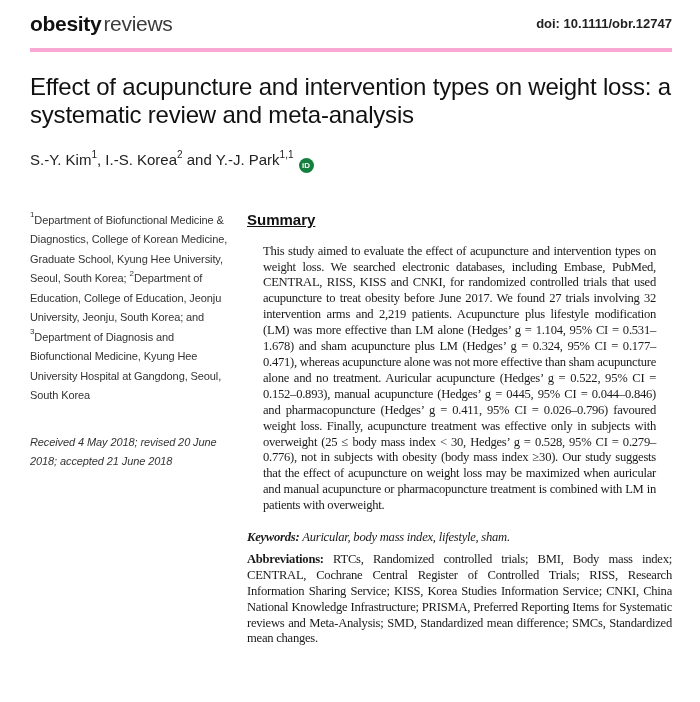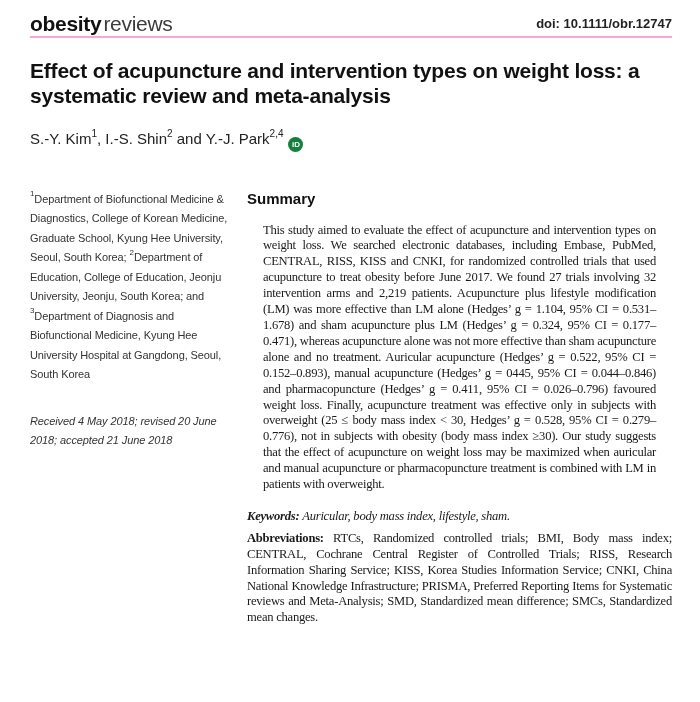--- a/index.html
+++ b/index.html
@@ -16,42 +16,42 @@
     -webkit-font-smoothing: antialiased;
   }
   .page { width: 700px; height: 702px; background: #fff; }
 
   
   .journal-header {
     display: flex;
     justify-content: space-between;
     align-items: flex-end;
     margin: 0 28px 0 30px;
-    padding: 13px 0 2px 0;
-    border-bottom: 2px solid #f9a8d4;
+    padding: 13px 0 14px 0;
+    border-bottom: 4px solid #f9a8d4;
   }
   .journal-logo { font-size: 21px; letter-spacing: -0.3px; line-height: 1; }
   .journal-logo .bold { font-weight: 700; color: #111; }
   .journal-logo .light { font-weight: 400; color: #3c3c3c; margin-left: 2px; }
   .doi-text { font-size: 13px; font-weight: 700; color: #222; padding-bottom: 3px; }
 
   
   .content { margin: 0 28px 0 30px; }
   .article-category {
     margin-top: 52px;
     font-size: 15px;
     font-weight: 700;
     color: #111;
   }
   .article-title {
     margin: 21px 0 0 0;
     max-width: 650px;
-    font-size: 21px;
+    font-size: 24px;
     line-height: 1.18;
-    font-weight: 700;
+    font-weight: 400;
     color: #111;
     letter-spacing: -0.2px;
   }
   .authors-line {
     margin-top: 21px;
     font-size: 15px;
     color: #222;
   }
   .authors-line sup {
     font-size: 10px;
@@ -88,20 +88,21 @@
   .history-text { font-style: italic; }
   .correspondence-block { margin-bottom: 0 !important; }
 
   .right-col { flex: 1; margin-left: 17px; }
   .summary-heading {
     margin: 0 0 4px 0;
     font-size: 15px;
     font-weight: 700;
     color: #111;
     font-family: "Liberation Sans", sans-serif;
+    text-decoration: underline;
   }
   .serif {
     font-family: "Liberation Serif", serif;
     font-size: 12.6px;
     letter-spacing: -0.25px;
     line-height: 15.9px;
     color: #1a1a1a;
   }
   .summary-body { margin: 16px; text-align: justify; }
   .keywords-line { margin: 14px 0 0 0; font-style: italic; }
@@ -119,21 +120,21 @@
     </div>
     <div class="doi-text">doi: 10.1111/obr.12747</div>
   </header>
 
   <div class="content">
 
 
     <h1 class="article-title">Effect of acupuncture and intervention types on weight loss: a systematic review and meta-analysis</h1>
 
     <div class="authors-line">
-      <span><span>S.-Y. Kim</span><sup>1</sup></span><span><span>, I.-S. Shin</span><sup>2</sup></span><span><span> and Y.-J. Park</span><sup>2,4</sup></span><span class="orcid-badge" id="orcid-badge" style="background: #15803d;">iD</span>
+      <span><span>S.-Y. Kim</span><sup>1</sup></span><span><span>, I.-S. Korea</span><sup>2</sup></span><span><span> and Y.-J. Park</span><sup>1,1</sup></span><span class="orcid-badge" id="orcid-badge" style="background: #15803d;">iD</span>
     </div>
 
     <div class="columns">
 
       <aside class="left-col">
         <p><sup>1</sup><span>Department of Biofunctional Medicine &amp; Diagnostics, College of Korean Medicine, Graduate School, Kyung Hee University, Seoul, South Korea; </span><sup>2</sup><span>Department of Education, College of Education, Jeonju University, Jeonju, South Korea; and </span><sup>3</sup><span>Department of Diagnosis and Biofunctional Medicine, Kyung Hee University Hospital at Gangdong, Seoul, South Korea</span></p>
         <p class="history-text">Received 4 May 2018; revised 20 June 2018; accepted 21 June 2018</p>
       </aside>
 
       <section class="right-col">

